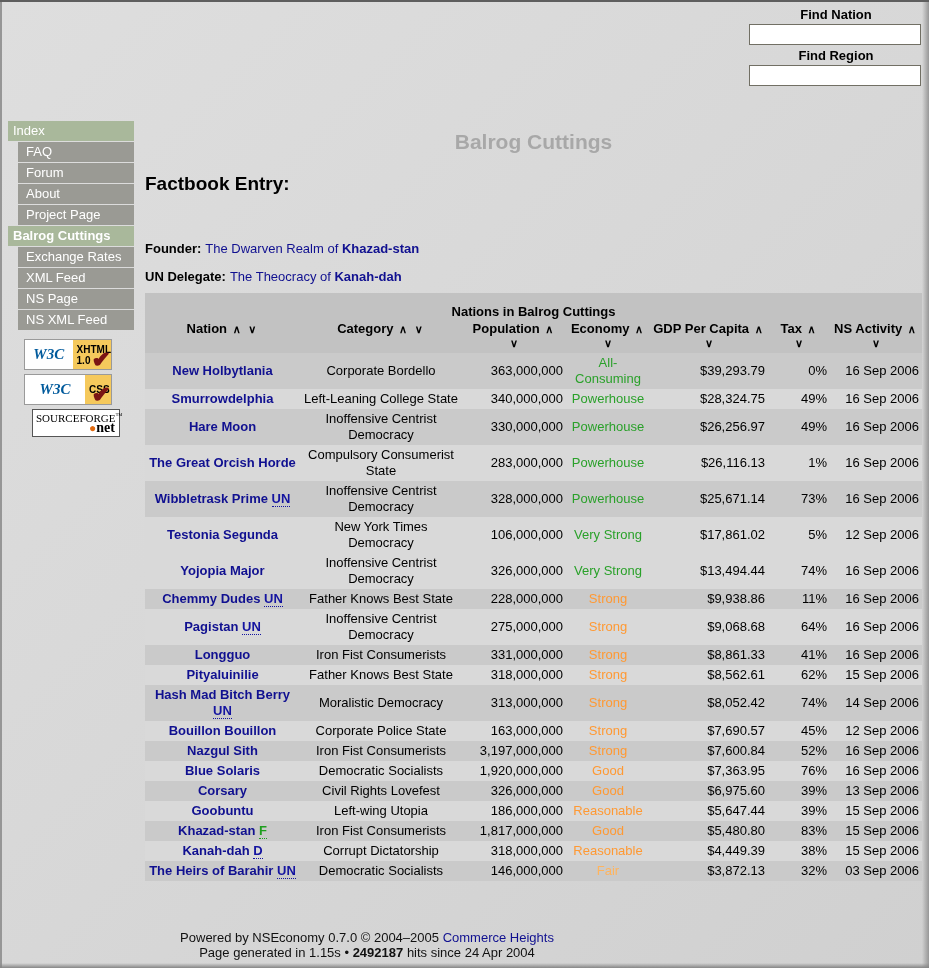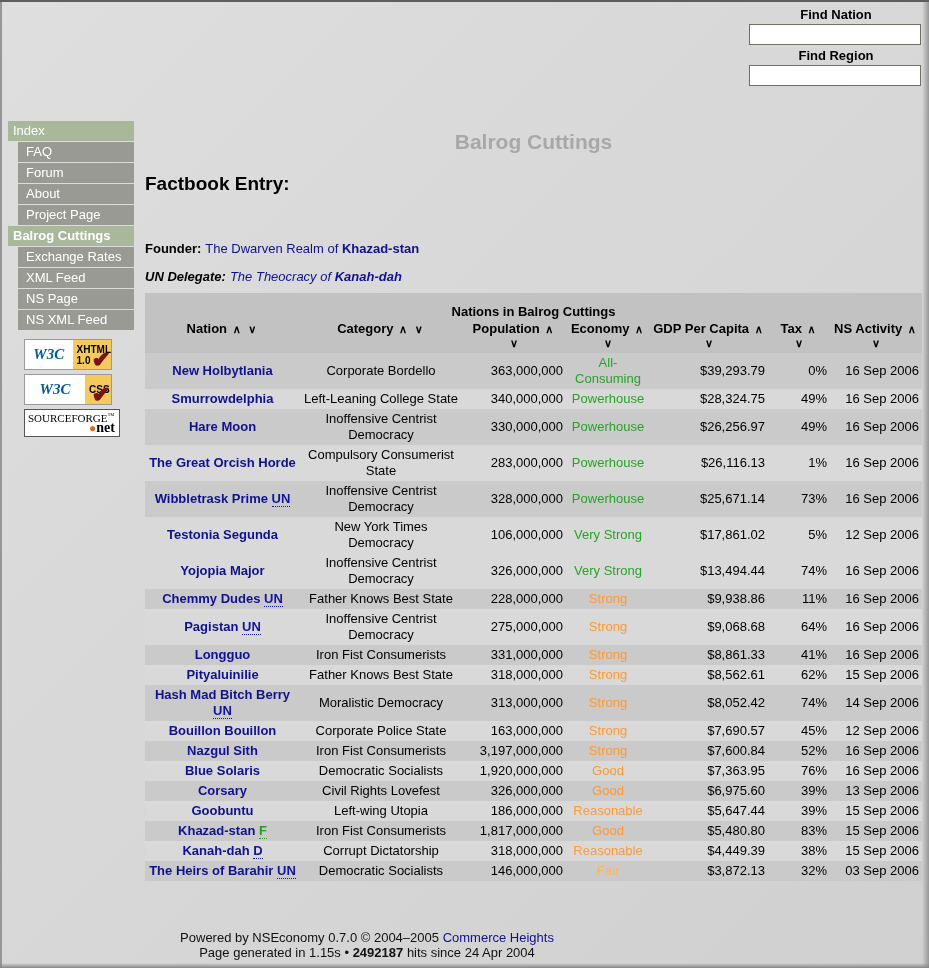--- a/index.html
+++ b/index.html
@@ -42,33 +42,33 @@
 
   
   .badges { position:absolute; left:24px; top:339px; width:90px; }
   .w3cbadge { position:relative; display:flex; width:88px; height:31px; border:1px solid #9a9a9a; margin-bottom:4px; cursor:pointer; }
   .w3c-left { width:60px; background:#fff; color:#005a9c; font-family:"Liberation Serif",serif;
               font-weight:bold; font-style:italic; font-size:15px; display:flex; align-items:center; justify-content:center; }
   .w3c-right { flex:1; background:#f5c95c; color:#000; font-size:10px; font-weight:bold;
                line-height:11px; padding:4px 0 0 4px; }
   .w3c-check { position:absolute; right:1px; bottom:-4px; color:#7a1414; font-size:22px; font-weight:bold;
                text-shadow:1px 0 #7a1414; }
-  .sfbadge { position:relative; width:96px; height:28px; border:1px solid #555; background:#fff; cursor:pointer;
-             font-family:"Liberation Serif",serif; color:#000; padding:2px 3px 0 3px; }
+  .sfbadge { position:relative; width:88px; height:28px; border:1px solid #555; background:#fff; cursor:pointer;
+             font-family:"Liberation Serif",serif; color:#000; padding:2px 3px 0 3px;margin-left:8px; }
   .sf-line1 { font-size:11px; letter-spacing:0; white-space:nowrap; }
   .sf-tm { font-size:7px; vertical-align:top; }
   .sf-line2 { position:absolute; right:4px; bottom:0px; font-size:14px; font-weight:bold; }
   .sf-dot { color:#e06a10; font-size:12px; }
 
   
   .main-title { position:absolute; left:145px; top:130px; width:777px; text-align:center;
                 font-size:21px; font-weight:bold; color:#a8a8a8; }
   .factbook { position:absolute; left:145px; top:173px; font-size:19px; font-weight:bold; color:#000; }
   .founder-line { position:absolute; left:145px; top:241px; font-size:13px; }
-  .delegate-line { position:absolute; left:145px; top:269px; font-size:13px;font-style:italic; }
+  .delegate-line { position:absolute; left:145px; top:269px; font-size:13px; }
   .info-label { font-weight:bold; color:#000; margin-right:4px; }
   .navlink { color:#101090; cursor:pointer; text-decoration:none; }
   .navlink b { font-weight:bold; }
 
   
   .nations { position:absolute; left:145px; top:293px; width:777px; border-collapse:collapse;
              font-size:13px; color:#000; table-layout:fixed; }
   .nations thead td, .nations thead th { background:#c2c2c2; }
   .caption-row td { text-align:center; font-weight:bold; padding-top:11px; height:18px; }
   .nations th { font-weight:bold; text-align:center; vertical-align:top; padding:2px 0 4px 0; }

